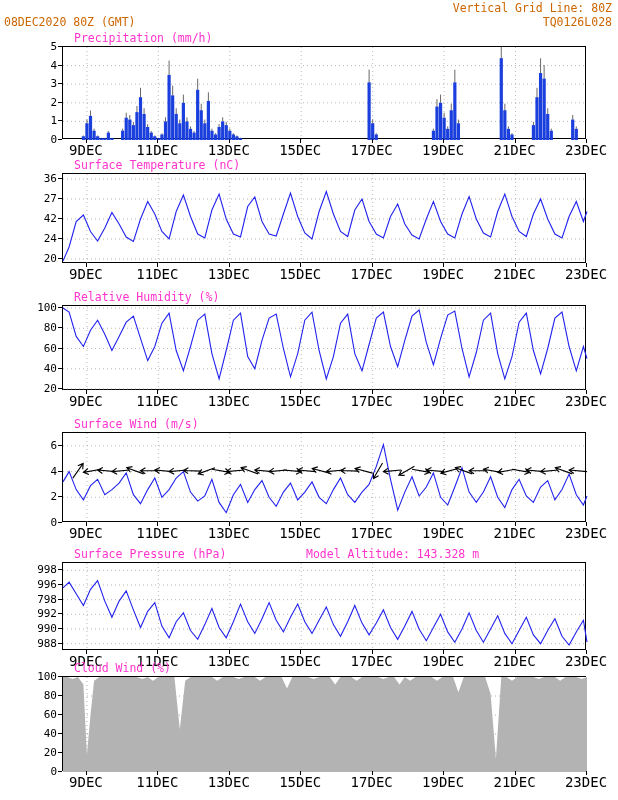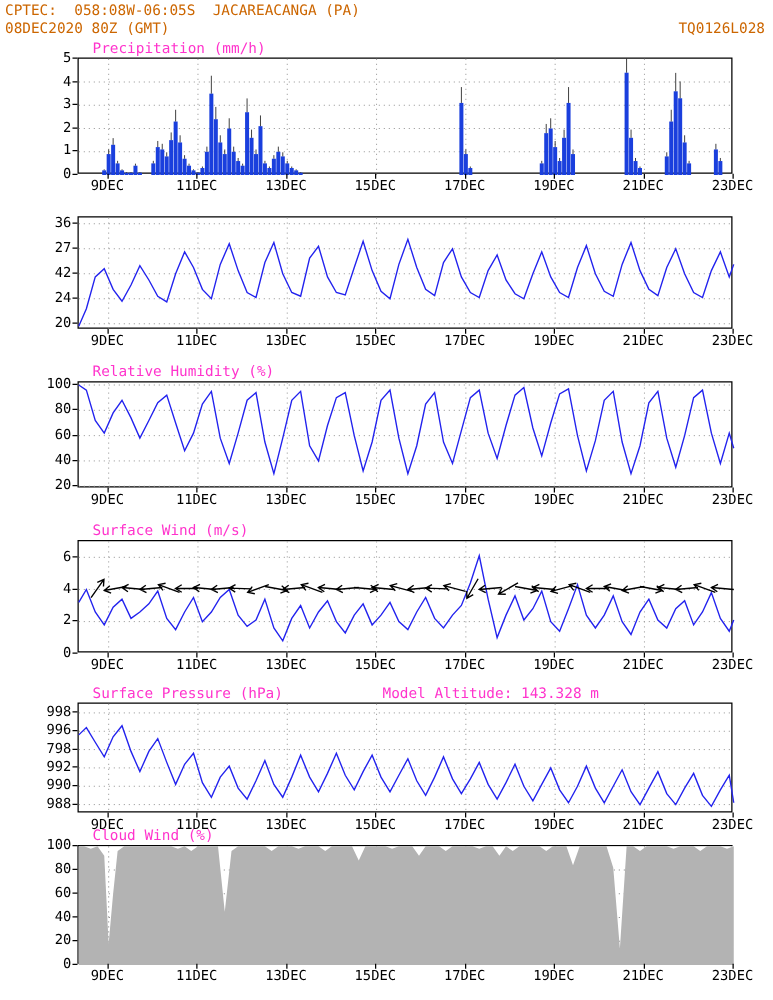--- a/index.html
+++ b/index.html
@@ -17,33 +17,33 @@
   .ptitle{position:absolute;color:#ff33cc;font-family:"DejaVu Sans Mono",monospace;
           font-size:11.5px;white-space:pre;}
   .ptitle2{position:absolute;color:#ff33cc;font-family:"DejaVu Sans Mono",monospace;
           font-size:11.5px;white-space:pre;}
 
   .plot{position:absolute;border:1px solid #000;background:#fff;box-sizing:border-box;}
   .plot.grey{background:#b3b3b3;}
   .ylab{position:absolute;right:0;transform:translateY(-50%);
         font-family:"DejaVu Sans Mono",monospace;font-size:11px;color:#000;text-align:right;}
   .xlab{position:absolute;top:0;transform:translateX(-50%);
-        font-family:"DejaVu Sans Mono",monospace;font-size:11px;color:#000;white-space:nowrap;}
+        font-family:"DejaVu Sans Mono",monospace;font-size:14px;color:#000;white-space:nowrap;}
   .tickx{position:absolute;width:1px;background:#000;}
   .ticky{position:absolute;height:1px;background:#000;}
   svg{position:absolute;left:0;top:0;overflow:visible;}
 </style>
 </head>
 <body>
 
 <div class="page">
 
   <div class="hdr">
-    <div class="l1">CPTEC:  058:08W-06:05S  JACAREACANGA (PA)</div>
     <div class="l2">08DEC2020 80Z (GMT)</div>
+    <div class="r1">Vertical Grid Line: 80Z</div>
     <div class="r2">TQ0126L028</div>
   </div>
 
   <div id="panels">
       <div class="panel" style="top: 46px; left: 0px; width: 618px; height: 115px;">
         <div class="ptitle" style="left: 74px; top: -15px;">Precipitation (mm/h)</div>
         <div class="plot" style="left: 62px; top: 0px; width: 524px; height: 93px;">
           <svg width="524" height="93">
             <line x1="0" x2="524" y1="74.4" y2="74.4" stroke="#9a9a9a" stroke-width="0.7" stroke-dasharray="1,3"></line>
             <line x1="0" x2="524" y1="55.8" y2="55.8" stroke="#9a9a9a" stroke-width="0.7" stroke-dasharray="1,3"></line>
@@ -213,20 +213,21 @@
         <div class="xlab" style="left: 371.685px; top: 96px;">17DEC</div>
         <div class="tickx" style="left: 371.685px; top: 93px; height: 4px;"></div>
         <div class="xlab" style="left: 443.123px; top: 96px;">19DEC</div>
         <div class="tickx" style="left: 443.123px; top: 93px; height: 4px;"></div>
         <div class="xlab" style="left: 514.562px; top: 96px;">21DEC</div>
         <div class="tickx" style="left: 514.562px; top: 93px; height: 4px;"></div>
         <div class="xlab" style="left: 586px; top: 96px;">23DEC</div>
         <div class="tickx" style="left: 586px; top: 93px; height: 4px;"></div>
       </div>
       <div class="panel" style="top: 173px; left: 0px; width: 618px; height: 112px;">
+        <div class="ptitle" style="left: 74px; top: -15px;">Surface Temperature (nC)</div>
         <div class="plot" style="left: 62px; top: 0px; width: 524px; height: 90px;">
           <svg width="524" height="90">
             <line x1="0" x2="524" y1="85" y2="85" stroke="#9a9a9a" stroke-width="0.7" stroke-dasharray="1,3"></line>
             <line x1="0" x2="524" y1="65" y2="65" stroke="#9a9a9a" stroke-width="0.7" stroke-dasharray="1,3"></line>
             <line x1="0" x2="524" y1="45" y2="45" stroke="#9a9a9a" stroke-width="0.7" stroke-dasharray="1,3"></line>
             <line x1="0" x2="524" y1="25" y2="25" stroke="#9a9a9a" stroke-width="0.7" stroke-dasharray="1,3"></line>
             <line x1="0" x2="524" y1="5" y2="5" stroke="#9a9a9a" stroke-width="0.7" stroke-dasharray="1,3"></line>
             <line x1="23.93183367416496" x2="23.93183367416496" y1="0" y2="90" stroke="#9a9a9a" stroke-width="0.7" stroke-dasharray="1,3"></line>
             <line x1="95.37014314928425" x2="95.37014314928425" y1="0" y2="90" stroke="#9a9a9a" stroke-width="0.7" stroke-dasharray="1,3"></line>
             <line x1="166.80845262440351" x2="166.80845262440351" y1="0" y2="90" stroke="#9a9a9a" stroke-width="0.7" stroke-dasharray="1,3"></line>

